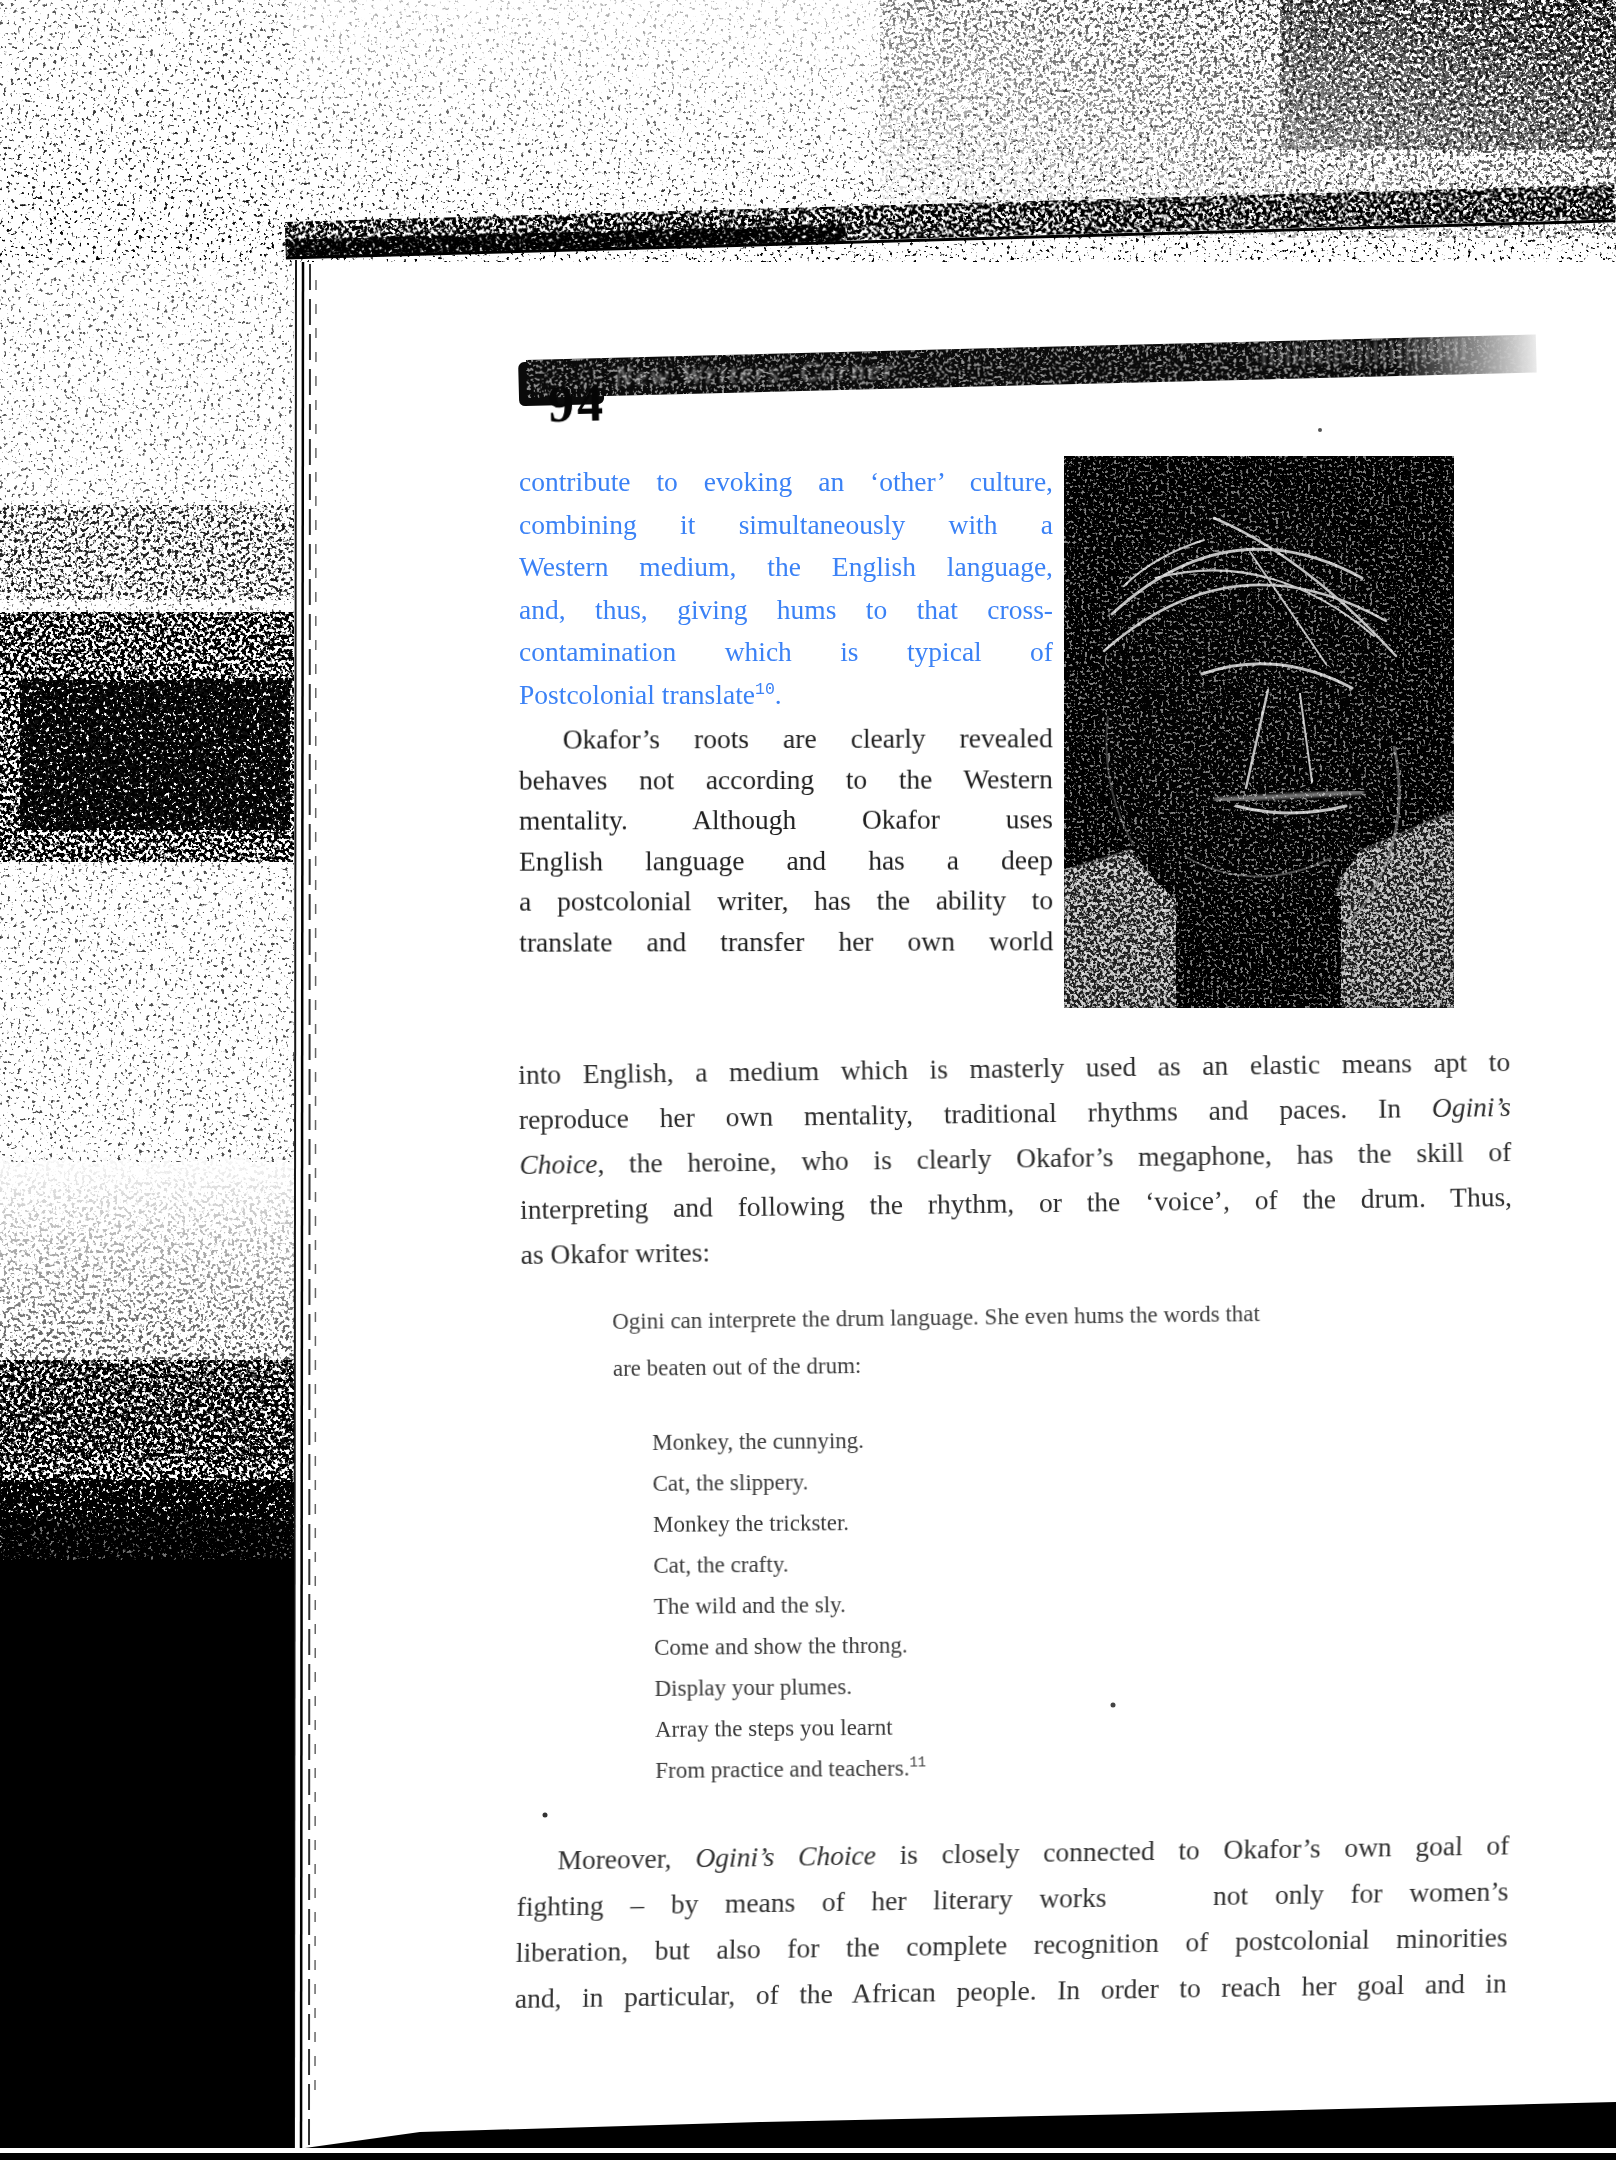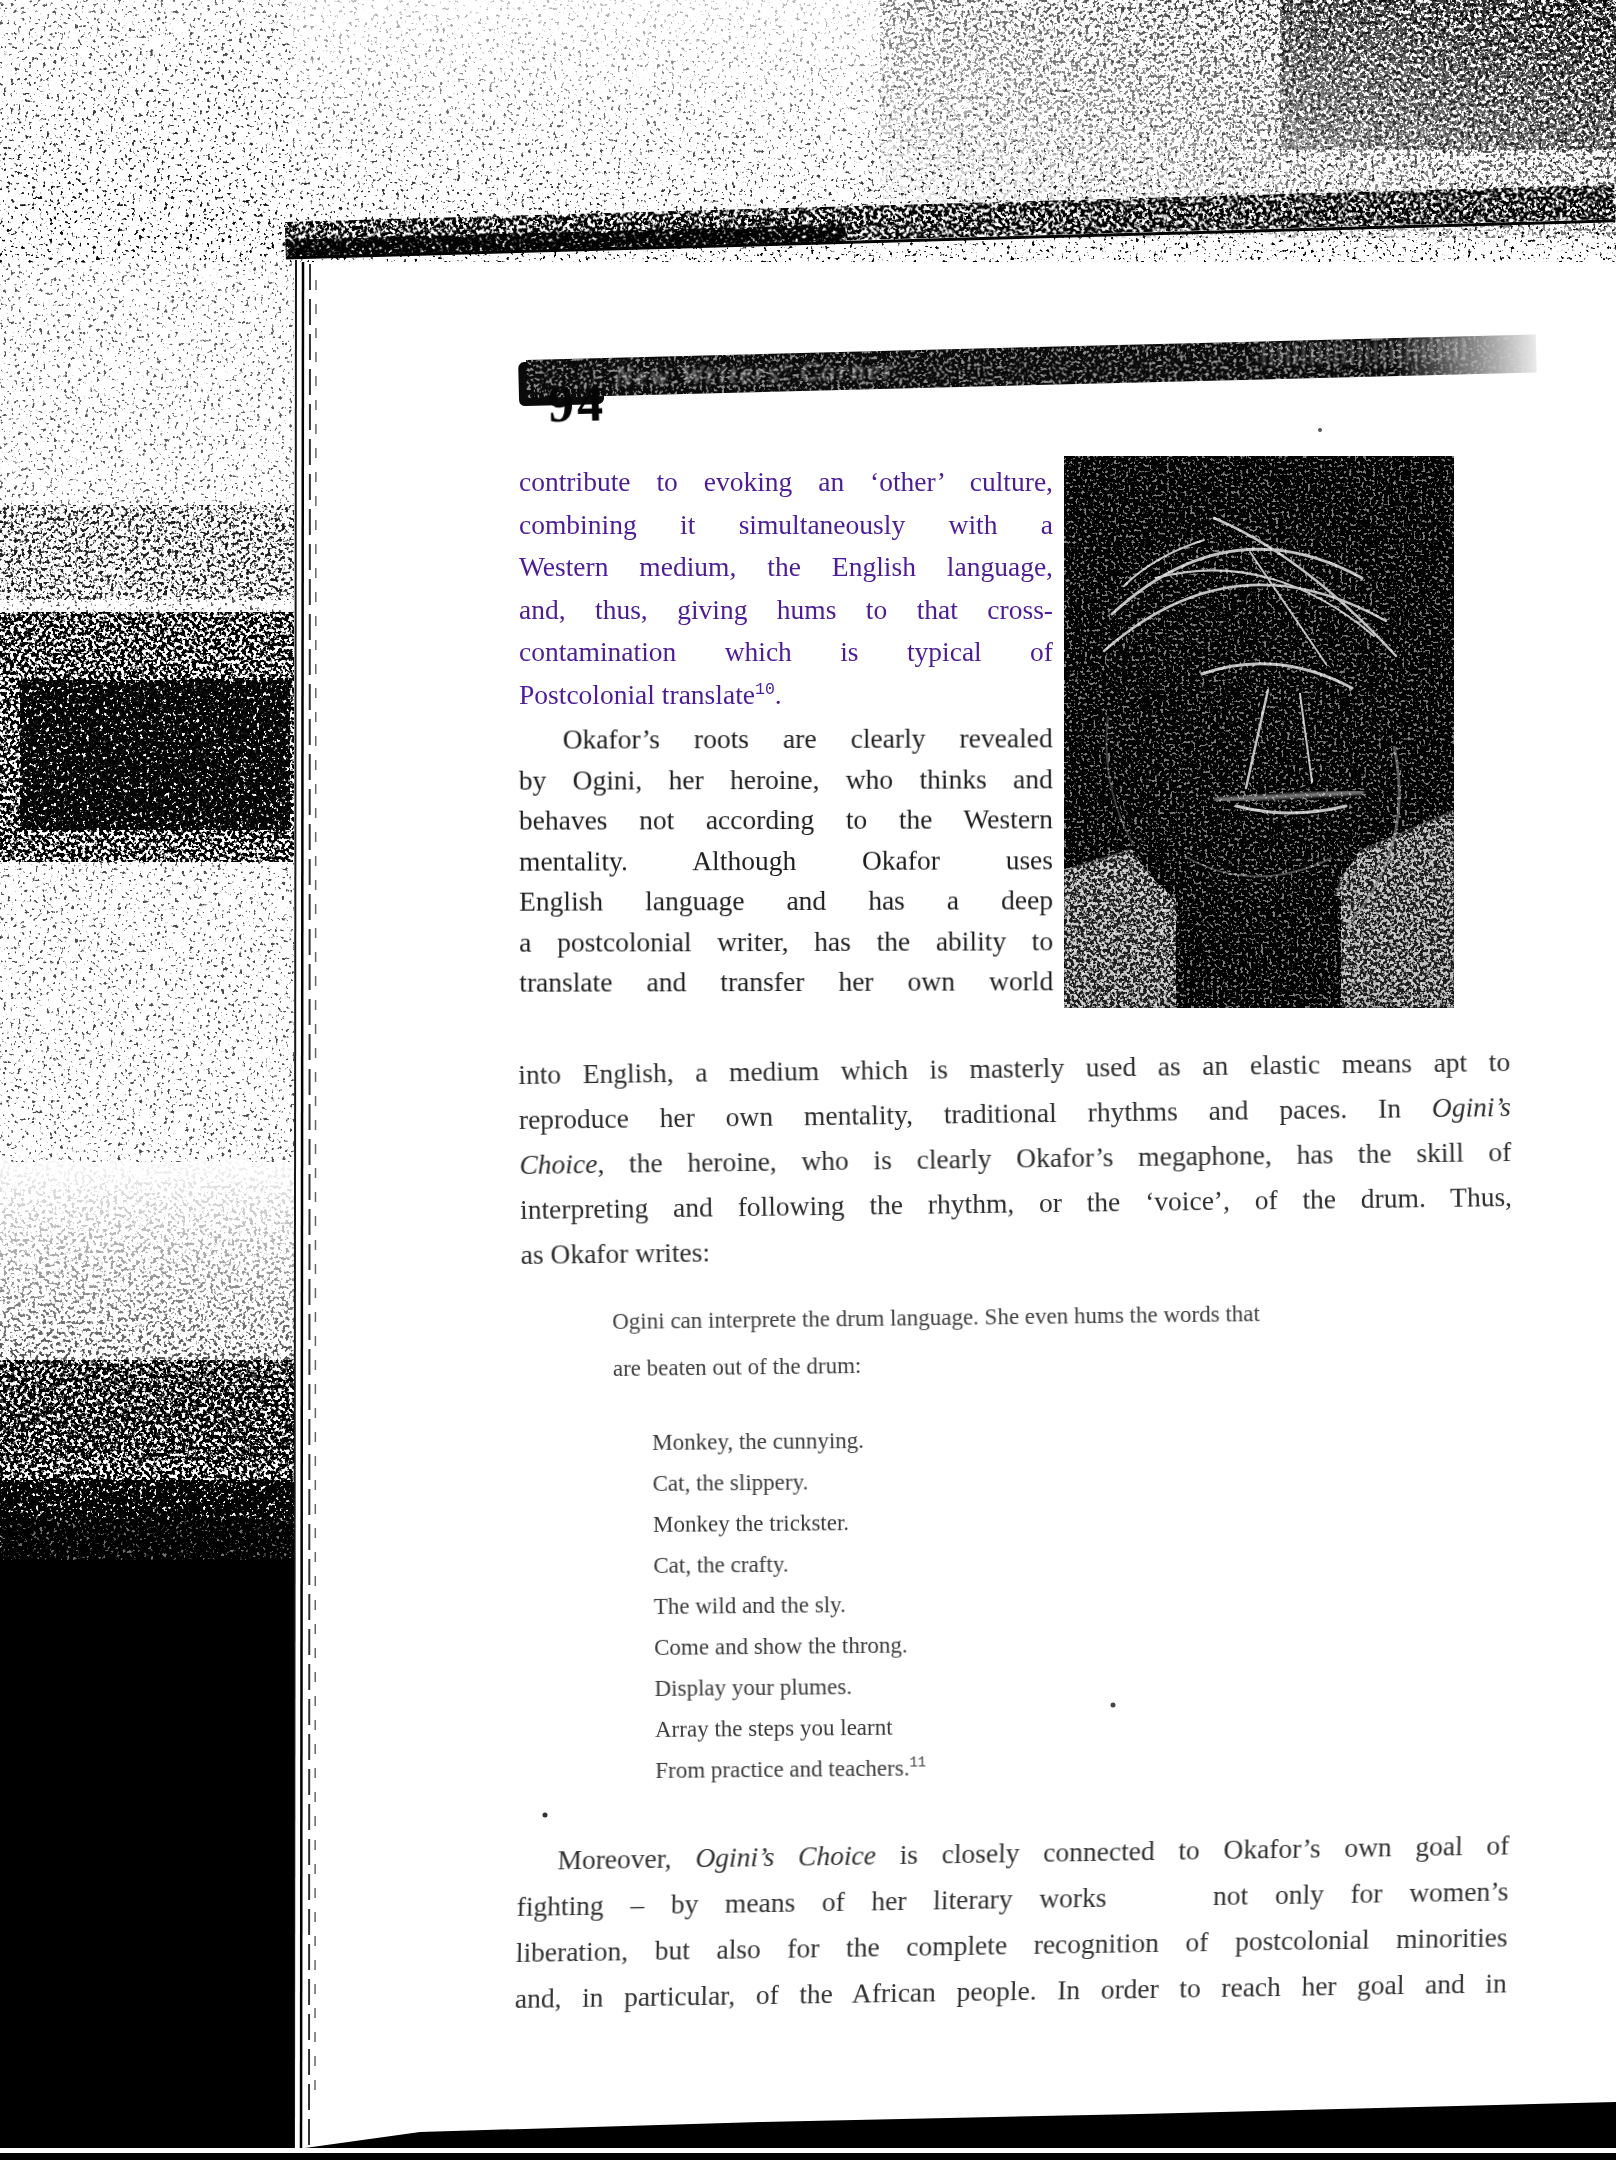--- a/index.html
+++ b/index.html
@@ -14,21 +14,21 @@
              letter-spacing:3px;filter:blur(.8px);z-index:3;white-space:nowrap;}
   .bar-ghost{position:absolute;left:1262px;top:344px;width:205px;height:22px;
              transform:rotate(-1.45deg);transform-origin:left top;
              background:repeating-linear-gradient(90deg,rgba(238,238,238,.6) 0 3px,rgba(238,238,238,0) 3px 8px);
              filter:blur(1.3px);opacity:.5;z-index:3;}
   .block{position:absolute;z-index:2;}
   .line{min-height:1em;}
   sup{font-size:60%;vertical-align:super;line-height:0;font-family:Liberation Mono, monospace;}
   i{font-style:italic;}
   .jl{text-align:justify;text-align-last:justify;}
-  .block-p1{left:519px;top:461px;width:534px;font-size:27.5px;line-height:42.5px;color:#4c1d95;filter:blur(.25px);}
+  .block-p1{left:519px;top:461px;width:534px;font-size:27.5px;line-height:42.5px;color:#3b82f6;filter:blur(.25px);}
   .block-p1 .line:last-child{text-align-last:left;}
   .block-p2{left:519px;top:719px;width:534px;font-size:27.5px;line-height:40.5px;color:#1e1e1e;
             filter:blur(.25px);transform:rotate(-.15deg);}
   .block-p2 .line:first-child{text-indent:44px;}
   .block-pc{left:518px;top:1052px;width:992px;font-size:27.5px;line-height:45px;color:#2d2d2d;
             filter:blur(.35px);transform:rotate(-.75deg);transform-origin:0 0;}
   .block-pc .line:last-child{text-align-last:left;}
   .block-q{left:612px;top:1298px;width:790px;font-size:23px;line-height:47px;color:#3e3e3e;
            filter:blur(.45px);transform:rotate(-.7deg);transform-origin:0 0;}
   .block-poem{left:652px;top:1422px;width:600px;font-size:23px;line-height:41px;color:#3b3b3b;
@@ -217,21 +217,20 @@
       <div class="line jl"><span>contribute to evoking an ‘other’ culture,</span><i></i><sup></sup><span></span></div>
       <div class="line jl"><span>combining it simultaneously with a</span><i></i><sup></sup><span></span></div>
       <div class="line jl"><span>Western medium, the English language,</span><i></i><sup></sup><span></span></div>
       <div class="line jl"><span>and, thus, giving hums to that cross-</span><i></i><sup></sup><span></span></div>
       <div class="line jl"><span>contamination which is typical of</span><i></i><sup></sup><span></span></div>
       <div class="line jl"><span>Postcolonial translate</span><i></i><sup>10</sup><span>.</span></div>
     </div>
 
   <div class="block block-p2">
       <div class="line jl"><span>Okafor’s roots are clearly revealed</span><i></i><sup></sup><span></span></div>
-      <div class="line jl"><span>by Ogini, her heroine, who thinks and</span><i></i><sup></sup><span></span></div>
       <div class="line jl"><span>behaves not according to the Western</span><i></i><sup></sup><span></span></div>
       <div class="line jl"><span>mentality. Although Okafor uses</span><i></i><sup></sup><span></span></div>
       <div class="line jl"><span>English language and has a deep</span><i></i><sup></sup><span></span></div>
       <div class="line jl"><span>a postcolonial writer, has the ability to</span><i></i><sup></sup><span></span></div>
       <div class="line jl"><span>translate and transfer her own world</span><i></i><sup></sup><span></span></div>
     </div>
 
   <div class="block block-pc">
       <div class="line jl"><span>into English, a medium which is masterly used as an elastic means apt to</span><i></i><sup></sup><span></span></div>
       <div class="line jl"><span>reproduce her own mentality, traditional rhythms and paces. In </span><i>Ogini’s</i><sup></sup><span></span></div>

